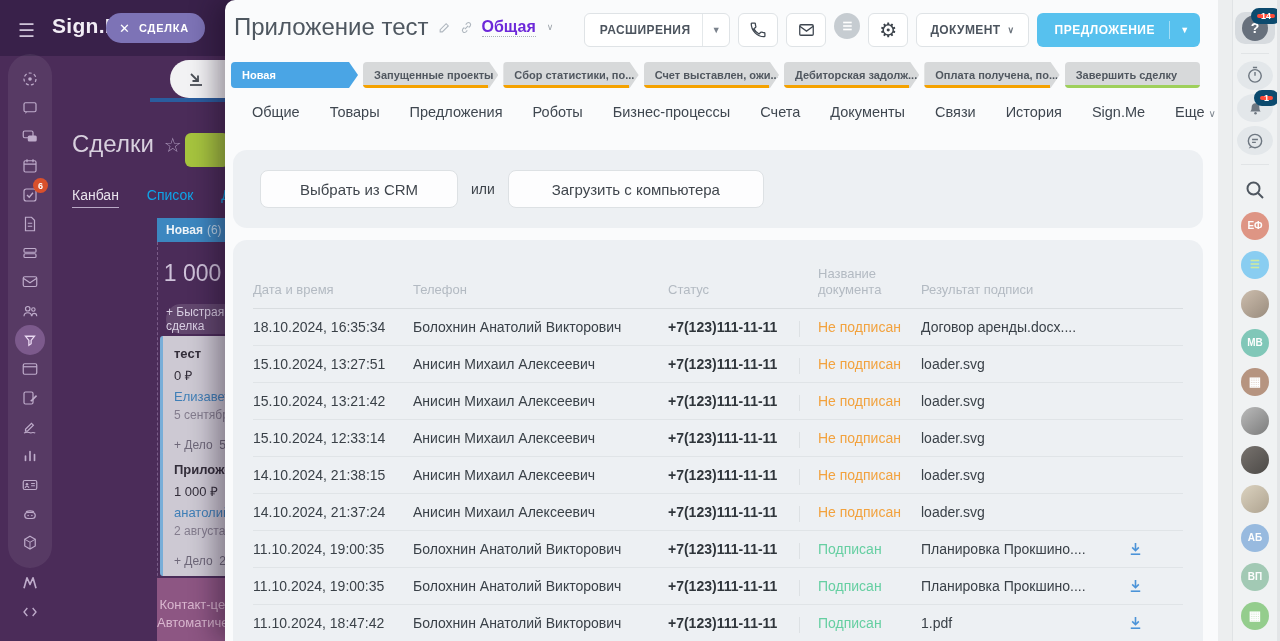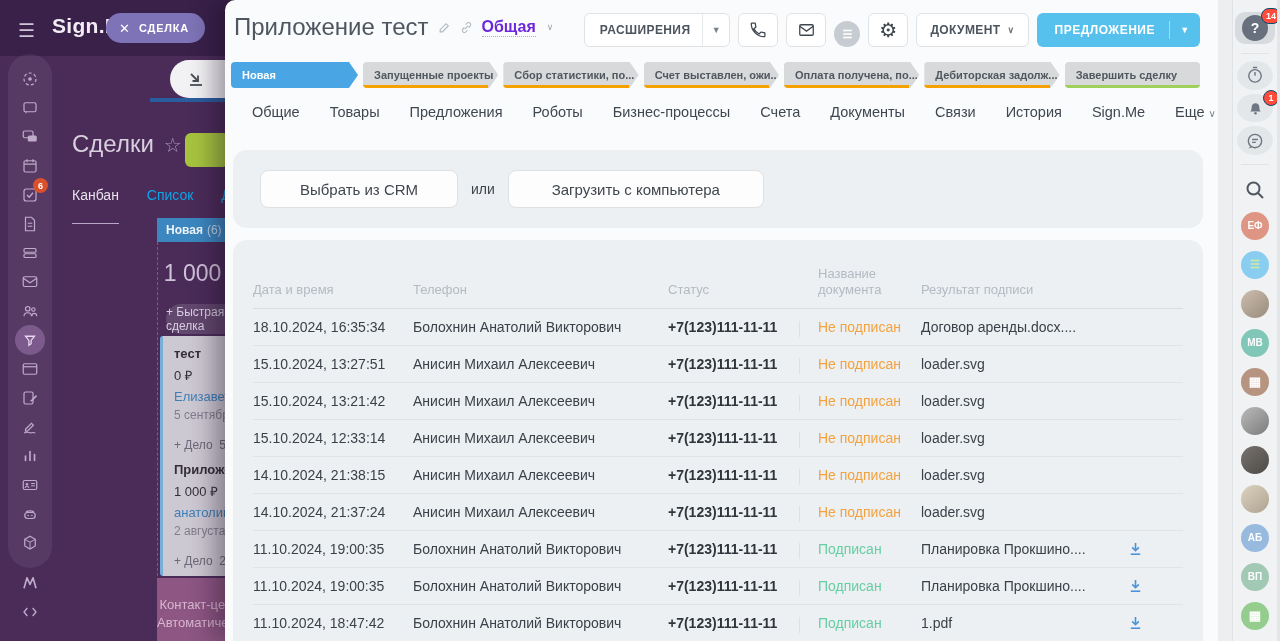--- a/index.html
+++ b/index.html
@@ -24,21 +24,21 @@
   .minbtn { position:absolute; left:170px; top:60px; width:58px; height:38px; background:#f2f2f4; border-radius:19px 0 0 19px; z-index:2; cursor:pointer; }
   .minbtn svg { position:absolute; left:17px; top:10px; }
   .bgtab-underline { position:absolute; left:150px; top:98px; width:75px; height:4px; background:#2a5d9e; }
 
   .bg-h1 { position:absolute; left:72px; top:130px; font-size:24px; color:#d8d0de; }
   .bg-h1 .star { font-size:20px; color:#a995b8; margin-left:10px; }
   .bg-addbtn { position:absolute; left:185px; top:133px; width:44px; height:34px; background:#a6c43e; border-radius:6px; }
 
   .bg-nav { position:absolute; left:72px; top:187px; font-size:14px; }
   .bg-nav span { margin-right:24px; }
-  .bg-nav .on { color:#e8e2ec; border-bottom:1px solid #b9a9c6; padding-bottom:20px; }
+  .bg-nav .on { color:#e8e2ec; border-bottom:1px solid #b9a9c6; padding-bottom:4px; }
   .bg-nav .off { color:#0ea5e9; }
 
   .kcol-head { position:absolute; left:157px; top:218px; width:90px; height:24px; background:#3c87c0;
     color:#eef4f8; font-size:12px; display:flex; align-items:center; padding-left:9px; }
   .kcol-head b { margin-right:4px; font-weight:bold; }
   .kcol-head i { font-style:normal; color:#bcd7ea; }
   .kcol { position:absolute; left:157px; top:242px; width:90px; height:399px; border-left:1px dashed #7a5c88; }
   .ksum { margin-top:14px; text-align:center; font-size:23px; color:#cfc3da; }
   .kquick { margin:16px 8px 0; height:30px; border-radius:15px; background:rgba(255,255,255,.13);
     color:#d9cfe3; font-size:12px; display:flex; align-items:center; justify-content:center; gap:5px; cursor:pointer; }
@@ -72,21 +72,21 @@
   
   .panel { position:absolute; left:225px; top:0; width:993px; height:641px; background:#fafbfc;
     border-radius:10px 0 0 0; box-shadow:-10px 0 26px rgba(20,8,28,.4); z-index:4; overflow:hidden; }
 
   .ptitle-row { position:absolute; left:9px; top:13px; display:flex; align-items:center; gap:9px; }
   .ptitle { font-size:24px; color:#4e5760; }
   .t-ico { color:#aeb6be; cursor:pointer; display:flex; }
   .category { font-size:16px; color:#6d28d9; border-bottom:1px dotted #aab1b8; cursor:pointer;font-weight:bold; }
   .cat-caret { font-size:9px; color:#9aa1a8; margin-left:2px; }
 
-  .toolbar { position:absolute; right:18px; top:13px; display:flex; align-items:flex-end; gap:8px; }
+  .toolbar { position:absolute; right:18px; top:13px; display:flex; align-items:flex-start; gap:8px; }
   .btn { height:34px; background:#fff; border:1px solid #dfe3e6; border-radius:6px; display:flex; align-items:center;
     color:#4c545e; font-size:12px; font-weight:bold; letter-spacing:.4px; cursor:pointer; }
   .btn-ext .txt { padding:0 12px 0 15px; }
   .btn-ext .div { width:1px; height:32px; background:#e4e8ea; }
   .btn-ext .car { width:26px; text-align:center; color:#7a828c; font-size:9px; }
   .btn-ic { width:40px; justify-content:center; }
   .gray-circle { width:26px; height:26px; border-radius:50%; background:#c6ccd1; color:#fff; font-size:11px; font-weight:bold;
     display:flex; align-items:center; justify-content:center; cursor:pointer; }
   .gear { font-size:20px; color:#3c434b; font-weight:normal; }
   .btn-doc { padding:0 13px; gap:7px; }
@@ -138,21 +138,21 @@
     border-right:3px solid #e3e5e7; z-index:6; display:flex; flex-direction:column; align-items:center; padding-top:12px; overflow:hidden; }
   .rr-help { position:relative; width:40px; height:40px; border-radius:10px; background:#d7dbdf; display:flex; align-items:center;
     justify-content:center; margin-bottom:4px; cursor:pointer; }
   .rr-help .q { width:26px; height:26px; border-radius:50%; background:#67707c; color:#fff; font-size:14px; font-weight:bold;
     display:flex; align-items:center; justify-content:center; }
   .rr-div { width:28px; height:1px; background:#e1e4e6; margin:5px 0 7px; }
   .rr-btn { position:relative; width:36px; height:36px; border-radius:50%; background:#e3e7ea; display:flex; align-items:center;
     justify-content:center; margin-bottom:4px; cursor:pointer; }
   .rr-search { width:24px; height:24px; margin:6px 0 10px; cursor:pointer; }
   .rbadge { position:absolute; top:-4px; right:-6px; min-width:16px; height:16px; border-radius:9px; background:#ff4b39; color:#fff;
-    font-size:9px; font-weight:bold; display:flex; align-items:center; justify-content:center; padding:0 4px; border:1px solid #0c4a6e; }
+    font-size:9px; font-weight:bold; display:flex; align-items:center; justify-content:center; padding:0 4px; border:6px solid #0c4a6e; }
   .avatar { position:relative; width:28px; height:28px; border-radius:50%; flex:none; margin-bottom:11px; display:flex;
     align-items:center; justify-content:center; color:#fff; font-size:10px; font-weight:bold; opacity:.9; cursor:pointer; }
   .avatar.ef { background:#dd8b78; }
   .avatar.mv { background:#74c3b2; }
   .avatar.ab { background:#8fb5dd; }
   .avatar.vp { background:#9ac5ae; }
   .avatar.chat { background:#7ec9f1; }
   .avatar.chat::after { content:"☰"; color:#cdea96; font-size:11px; }
   .avatar.calb { background:#b08a74; }
   .avatar.calg { background:#8bc983; }
@@ -421,24 +421,24 @@
         <div class="stage pending">
         <span>Запущенные проекты</span>
       </div>
         <div class="stage pending">
         <span>Сбор статистики, по...</span>
       </div>
         <div class="stage pending">
         <span>Счет выставлен, ожи...</span>
       </div>
         <div class="stage pending">
+        <span>Дебиторская задолж...</span>
+      </div>
+        <div class="stage pending">
         <span>Оплата получена, по...</span>
-      </div>
-        <div class="stage pending">
-        <span>Дебиторская задолж...</span>
       </div>
         <div class="stage final">
         <span>Завершить сделку</span>
       </div>
       </div>
 
     <div class="ptabs">
       <div style="display:flex;gap:30px;">
 
       <span class="ptab">Общие</span>

